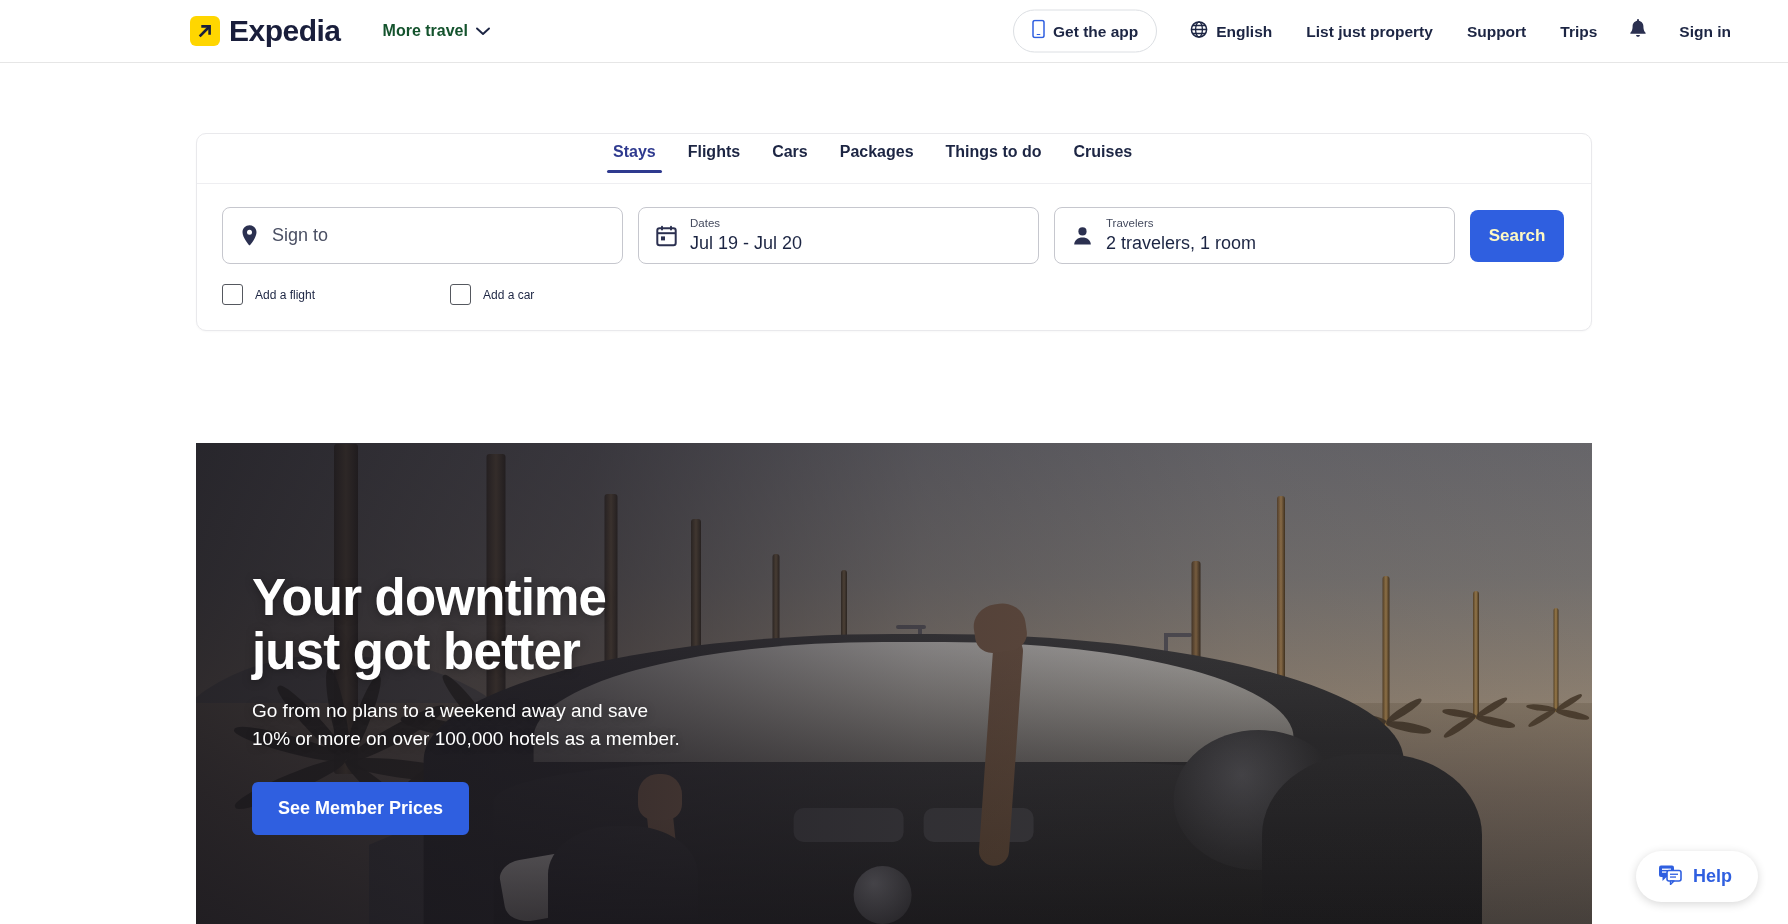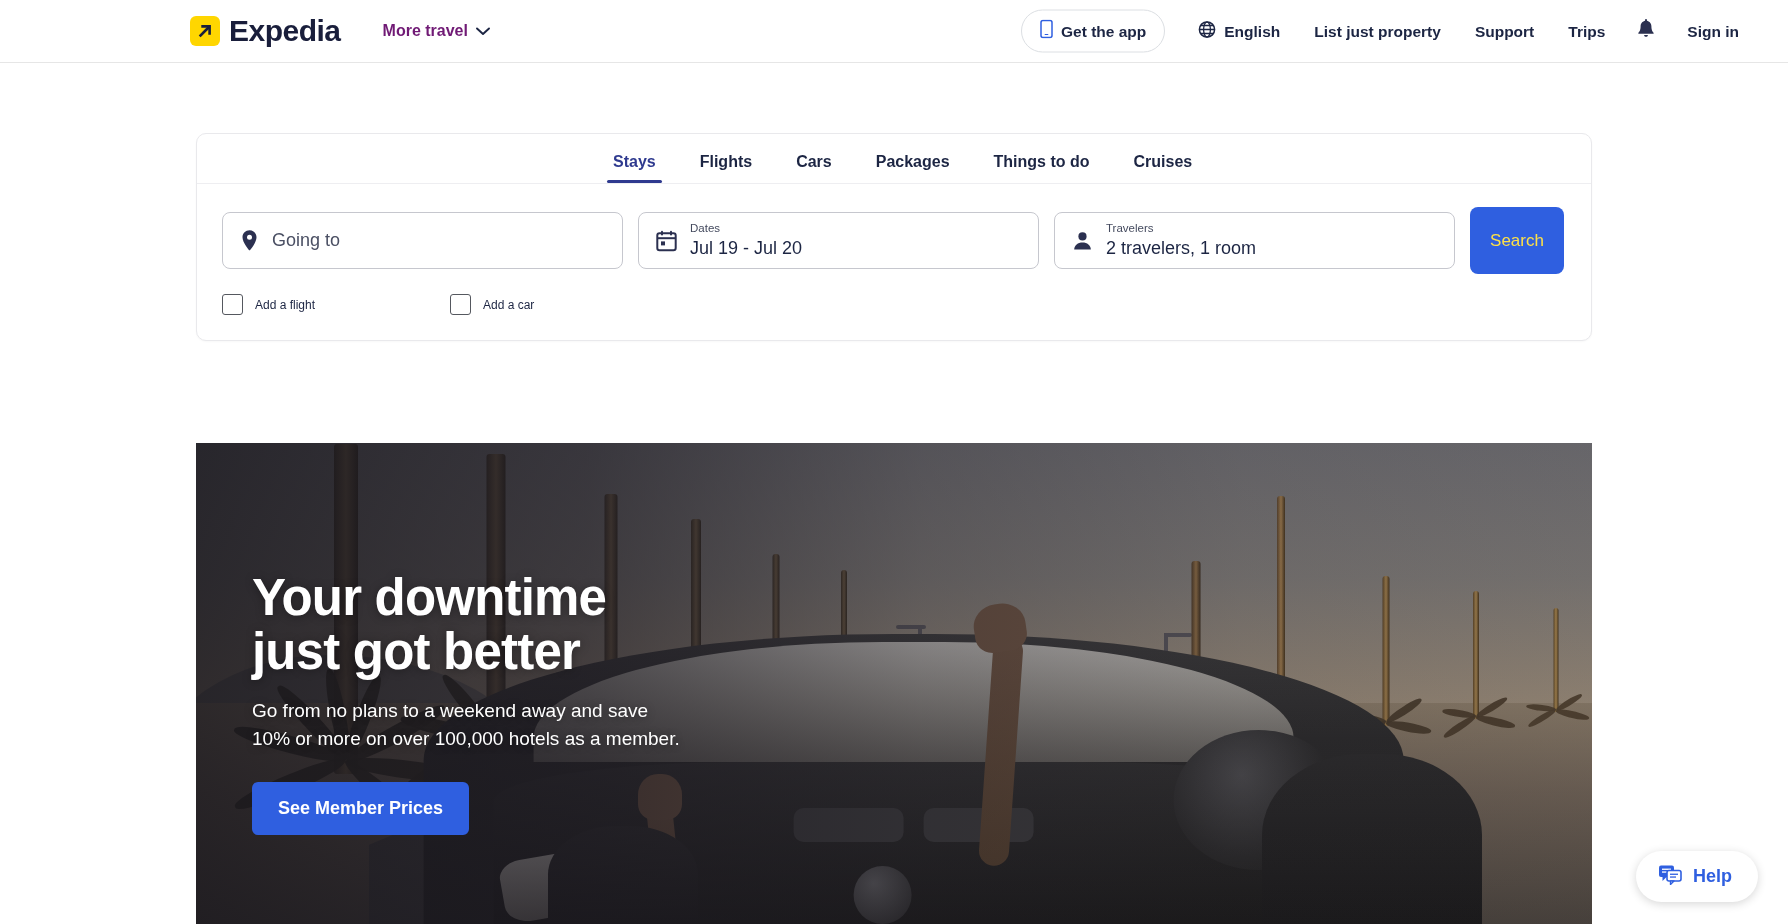--- a/index.html
+++ b/index.html
@@ -55,33 +55,33 @@
     color: #191e3b;
     line-height: 1;
   }
   .more-travel {
     display: flex;
     align-items: center;
     gap: 8px;
     margin-left: 38px;
     font-size: 16px;
     font-weight: 700;
-    color: #701a75;
+    color: #14532d;
     cursor: pointer;
     padding: 6px 4px;
     border-radius: 4px;
   }
   .chev { display: block; }
 
   .header-right {
     display: flex;
     align-items: center;
     gap: 0px;
     position: absolute;
-    right: 32px;
+    right: 40px;
     top: 50%;
     transform: translateY(-50%);
   }
   .nav-item {
     font-size: 15.5px;
     font-weight: 700;
     color: #1c2543;
     padding: 9px 17px;
     border-radius: 4px;
     cursor: pointer;
@@ -111,22 +111,22 @@
     left: 196px;
     top: 133px;
     width: 1396px;
     border: 1px solid #e9e9ec;
     border-radius: 10px;
     background: #ffffff;
     box-shadow: 0 1px 2px rgba(0,0,0,0.03);
   }
   .tabs {
     display: flex;
-    align-items: flex-end;
-    gap: 12px;
+    align-items: center;
+    gap: 0px;
     padding: 0 0 0 400px;
     height: 50px;
     border-bottom: 1px solid #eeeef1;
   }
   .tab {
     font-size: 16px;
     font-weight: 700;
     color: #1c2543;
     padding: 0 16px 13px 16px;
     cursor: pointer;
@@ -180,25 +180,25 @@
     line-height: 1.25;
     white-space: nowrap;
   }
   .field-placeholder {
     font-size: 18px;
     color: #4a4f63;
     line-height: 1.25;
   }
   .search-btn {
     width: 94px;
-    height: 67px;
+    height: 52px;
     background: #2f5fe0;
-    color: #fde047;
+    color: #fef9c3;
     font-size: 17px;
-    font-weight: 400;
+    font-weight: 700;
     border: none;
     border-radius: 8px;
     cursor: pointer;
     font-family: "Liberation Sans", sans-serif;
   }
 
   .checkbox-row {
     display: flex;
     align-items: center;
     padding: 20px 25px 25px 25px;
@@ -503,21 +503,21 @@
   <div class="search-row">
 
     <div class="field field-dest">
       <span class="field-icon">
         <svg width="19" height="23" viewBox="0 0 19 23">
           <path d="M9.5 1.3C5.6 1.3 2.5 4.4 2.5 8.3c0 5.2 6.3 12.6 6.6 12.9.2.2.6.2.8 0 .3-.3 6.6-7.7 6.6-12.9 0-3.9-3.1-7-7-7z" fill="#2b3050"></path>
           <circle cx="9.5" cy="8.2" r="2.5" fill="#ffffff"></circle>
         </svg>
       </span>
       <div class="field-body">
-        <span class="field-placeholder">Going to</span>
+        <span class="field-placeholder">Sign to</span>
       </div>
     </div>
 
     <div class="field field-dates">
       <span class="field-icon">
         <svg width="21" height="22" viewBox="0 0 21 22">
           <rect x="1.3" y="3.3" width="18.4" height="17" rx="2.2" stroke="#2b3050" stroke-width="2" fill="none"></rect>
           <path d="M1.3 8.2 H19.7" stroke="#2b3050" stroke-width="2"></path>
           <rect x="5" y="11.4" width="4" height="4" fill="#2b3050"></rect>
           <rect x="5" y="0.8" width="2" height="4.6" rx="1" fill="#2b3050"></rect>

